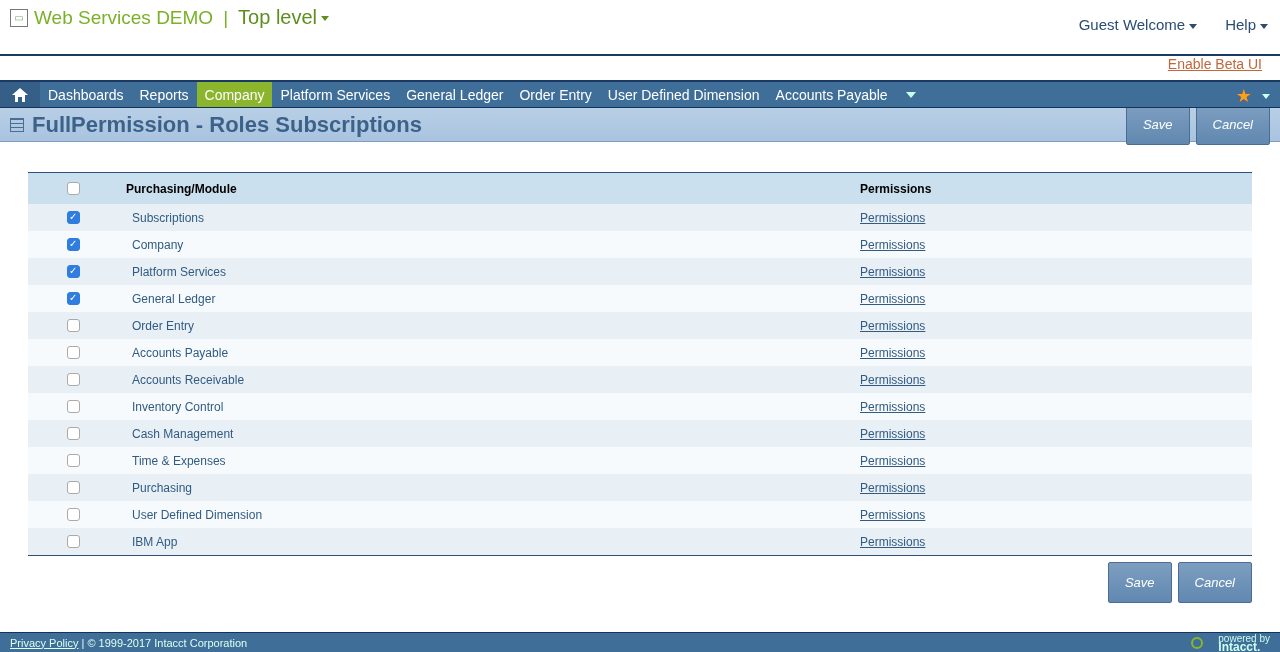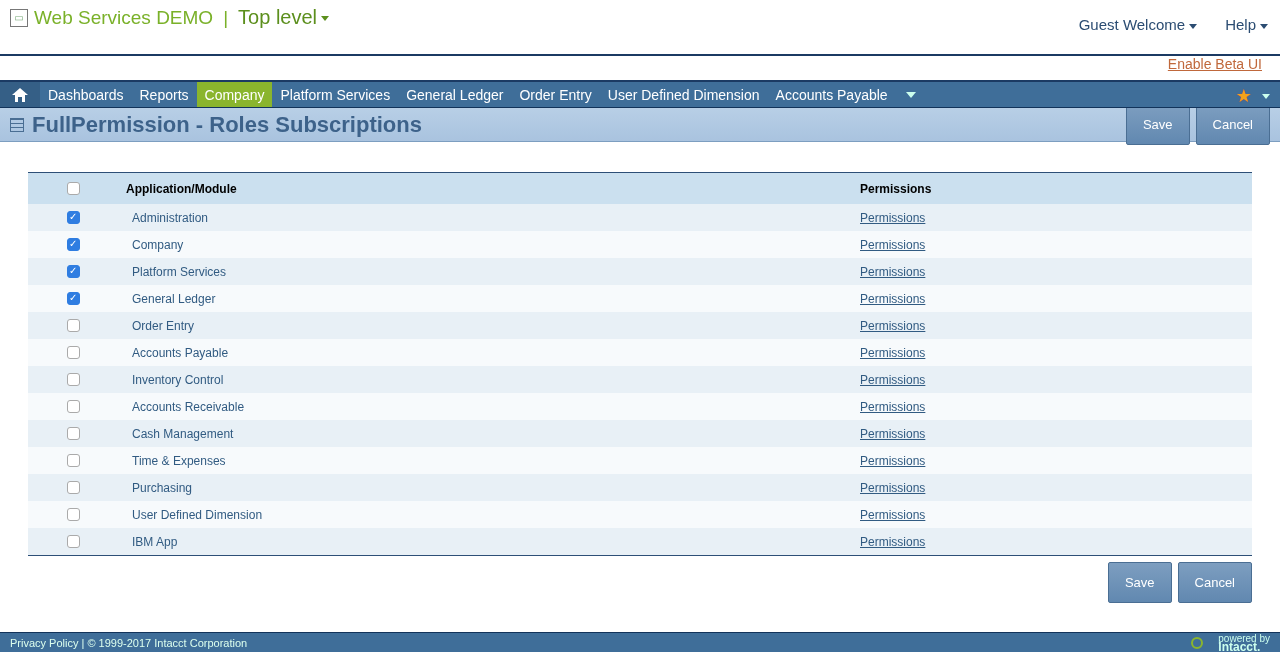--- a/index.html
+++ b/index.html
@@ -25,36 +25,36 @@
   .nav .itm.active { background:#8ab52d; font-weight:500; }
   .nav .more { width:30px; display:flex; align-items:center; justify-content:center; }
   .nav .more .tri { width:0;height:0;border-left:5px solid transparent;border-right:5px solid transparent;border-top:6px solid #cfe; }
   .nav .star-area { position:absolute; right:10px; top:0; height:28px; display:flex; align-items:center; gap:6px; }
   .star { color:#f3a21a; font-size:18px; text-shadow:0 0 1px #b35; }
   
   .sub { background:linear-gradient(#b8cfe6,#a9c3df); height:34px; display:flex; align-items:center; padding:0 10px; border-bottom:1px solid #7d9ec0; }
   .sub-ico { width:14px; height:14px; border:1px solid #4a6e93; display:inline-block; margin-right:8px; background:repeating-linear-gradient(to bottom,#4a6e93 0 1px,transparent 1px 4px); }
   .sub h1 { color:#3d628a; font-size:22px; font-weight:700; margin:0; }
   .sub .btns { margin-left:auto; display:flex; gap:6px; }
-  .btn { background:linear-gradient(#7d9ec0,#6188b0); color:#fff; border:1px solid #4a6e93; border-radius:2px; padding:12px 16px; font-size:13px; cursor:pointer; }
+  .btn { background:linear-gradient(#7d9ec0,#6188b0); color:#fff; border:1px solid #4a6e93; border-radius:2px; padding:12px 16px; font-size:13px; cursor:pointer;font-style:italic; }
   .content { padding:30px 28px 10px; }
   table { width:100%; border-collapse:collapse; border-top:1px solid #2d4f77; border-bottom:1px solid #2d4f77; }
   thead th { background:#cbe0ef; text-align:left; font-size:12px; font-weight:700; padding:6px 8px; color:#000; }
   thead th:first-child { width:90px; text-align:center; }
   tbody td { padding:4px 8px; font-size:12px; color:#315b82; }
   tbody tr:nth-child(odd){ background:#e8f0f6; }
   tbody tr:nth-child(even){ background:#f7fafc; }
   tbody td:first-child { text-align:center; }
   input[type=checkbox] { appearance:none; width:13px; height:13px; border:1px solid #aaa; border-radius:3px; background:#fff; vertical-align:middle; position:relative; cursor:pointer; }
   input[type=checkbox]:checked { background:#2f7de1; border-color:#2f7de1; }
   input[type=checkbox]:checked::after { content:"✓"; color:#fff; font-size:10px; position:absolute; left:1px; top:-1px; }
   .perm a { color:#315b82; text-decoration:underline; font-size:12px; }
   .below-btns { display:flex; justify-content:flex-end; gap:6px; padding:6px 0 0; }
   .footer { position:fixed; bottom:0; left:0; right:0; background:#3f6e99; color:#dfe; font-size:11px; height:20px; display:flex; align-items:center; padding:0 10px; border-top:1px solid #12335a; }
-  .footer a { color:#dfe; }
+  .footer a { color:#dfe; text-decoration:underline; }
   .footer .pow { margin-left:auto; display:flex; align-items:center; gap:15px; color:#cfe; font-size:10px; }
   .footer .dot { width:12px; height:12px; border-radius:50%; border:2px solid #8ab52d; }
   thead th.col-perm { width:400px; }
   td.name { padding-left:14px; }
 </style>
 </head>
 <body>
 
 <div class="top">
   <div class="top-left">
@@ -95,28 +95,28 @@
     <button class="btn">Save</button>
     <button class="btn">Cancel</button>
   </div>
 </div>
 
 <div class="content">
   <table>
     <thead>
       <tr>
         <th><input type="checkbox" style=""></th>
-        <th>Application/Module</th>
+        <th>Purchasing/Module</th>
         <th class="col-perm">Permissions</th>
       </tr>
     </thead>
     <tbody id="tbody">
         <tr>
           <td><input type="checkbox" checked="" style=""></td>
-          <td class="name">Administration</td>
+          <td class="name">Subscriptions</td>
           <td class="perm"><a href="#">Permissions</a></td>
         </tr>
         <tr>
           <td><input type="checkbox" checked="" style=""></td>
           <td class="name">Company</td>
           <td class="perm"><a href="#">Permissions</a></td>
         </tr>
         <tr>
           <td><input type="checkbox" checked="" style=""></td>
           <td class="name">Platform Services</td>
@@ -132,26 +132,26 @@
           <td class="name">Order Entry</td>
           <td class="perm"><a href="#">Permissions</a></td>
         </tr>
         <tr>
           <td><input type="checkbox" style=""></td>
           <td class="name">Accounts Payable</td>
           <td class="perm"><a href="#">Permissions</a></td>
         </tr>
         <tr>
           <td><input type="checkbox" style=""></td>
-          <td class="name">Inventory Control</td>
+          <td class="name">Accounts Receivable</td>
           <td class="perm"><a href="#">Permissions</a></td>
         </tr>
         <tr>
           <td><input type="checkbox" style=""></td>
-          <td class="name">Accounts Receivable</td>
+          <td class="name">Inventory Control</td>
           <td class="perm"><a href="#">Permissions</a></td>
         </tr>
         <tr>
           <td><input type="checkbox" style=""></td>
           <td class="name">Cash Management</td>
           <td class="perm"><a href="#">Permissions</a></td>
         </tr>
         <tr>
           <td><input type="checkbox" style=""></td>
           <td class="name">Time &amp; Expenses</td>

